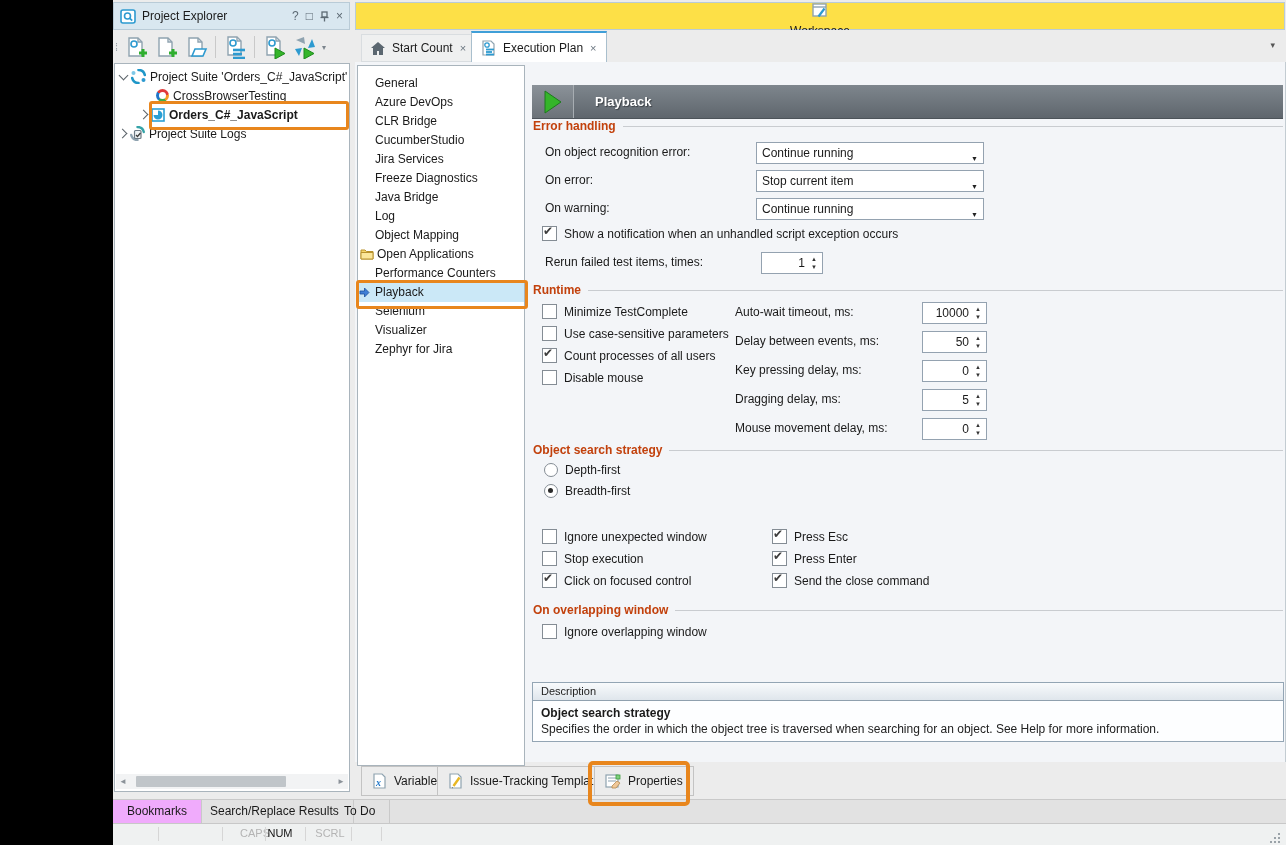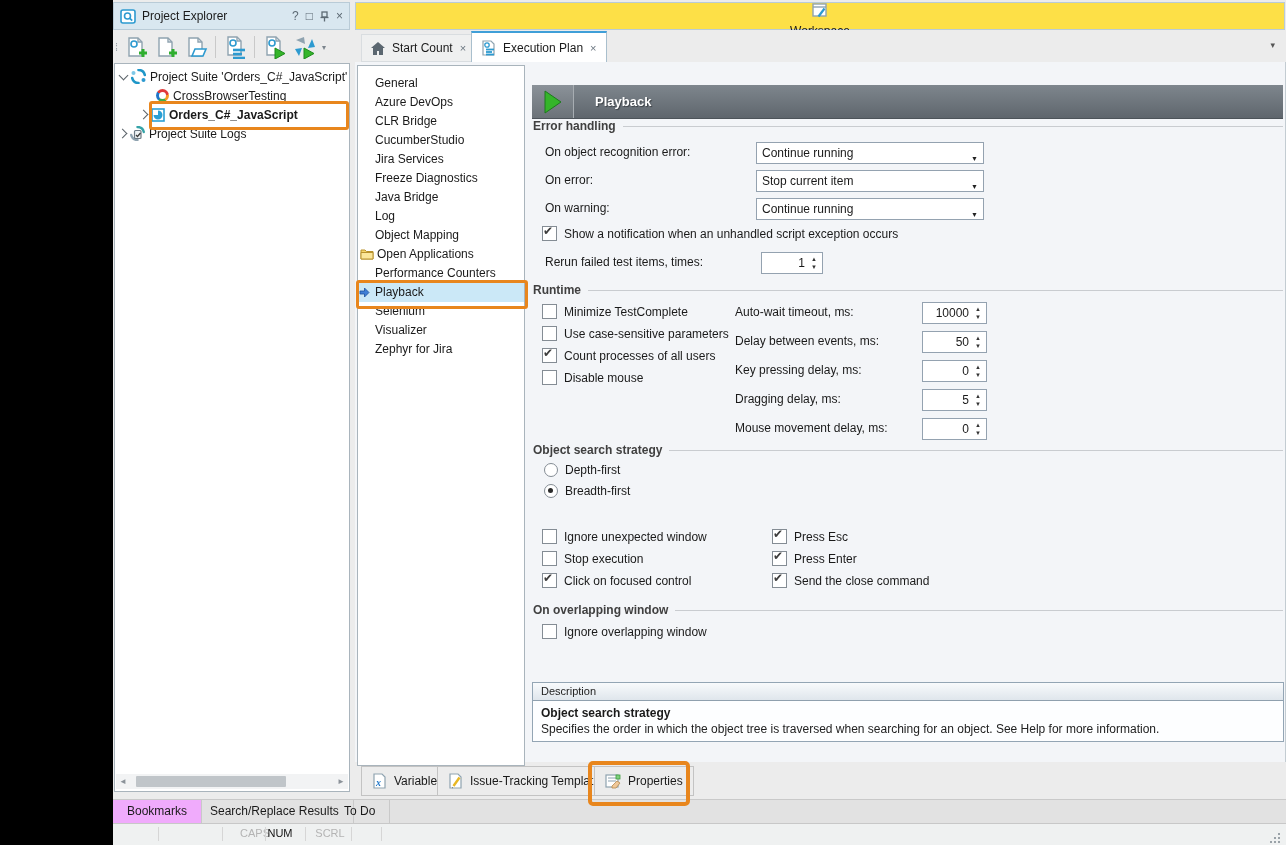--- a/index.html
+++ b/index.html
@@ -34,21 +34,21 @@
   .tabstrip{background:#ececec;border-bottom:1px solid #c6d2da;}
   .doc-tab{position:absolute;display:flex;align-items:center;gap:7px;padding:0 9px;font-size:12px;}
   .doc-tab.inactive{background:#eff0f0;border:1px solid #d9dde0;height:26px;top:4px;}
   .doc-tab.active{background:#fff;border:1px solid #a9bfcd;border-top:2px solid #3f9fd8;border-bottom:none;height:29px;top:1px;z-index:3;}
   .tab-x{color:#6b7680;font-size:11px;}
   
   .nav-list{background:#fff;border:1px solid #a9b4bc;padding-top:8px;}
   .nav-item{height:19px;line-height:19px;padding-left:17px;font-size:12px;position:relative;white-space:nowrap;}
   .nav-item.selected{background:#cbe8f7;}
   
-  .sect{display:flex;align-items:center;font-weight:bold;font-size:12px;color:#404040;}
+  .sect{display:flex;align-items:center;font-weight:bold;font-size:12px;color:#c2410c;}
   .sect .line{flex:1;height:1px;background:#c9ccd0;margin-left:7px;}
   .lbl{line-height:20px;font-size:12px;white-space:nowrap;}
   .dd{height:20px;background:#fff;border:1px solid #94a2b0;line-height:20px;padding:0 18px 0 5px;font-size:12px;white-space:nowrap;}
   .dd .dd-arrow{position:absolute;right:5px;top:6px;font-size:7px;color:#222;}
   .spin{height:20px;background:#fff;border:1px solid #94a2b0;}
   .spin .val{position:absolute;right:17px;top:0;line-height:20px;font-size:12px;}
   .spin .arrows{position:absolute;right:3px;top:2px;font-size:6px;line-height:8px;color:#333;text-align:center;width:10px;}
   
   .cb{display:flex;align-items:center;gap:7px;}
   .box{width:13px;height:13px;background:#fff;border:1px solid #848c94;position:relative;flex:none;}

